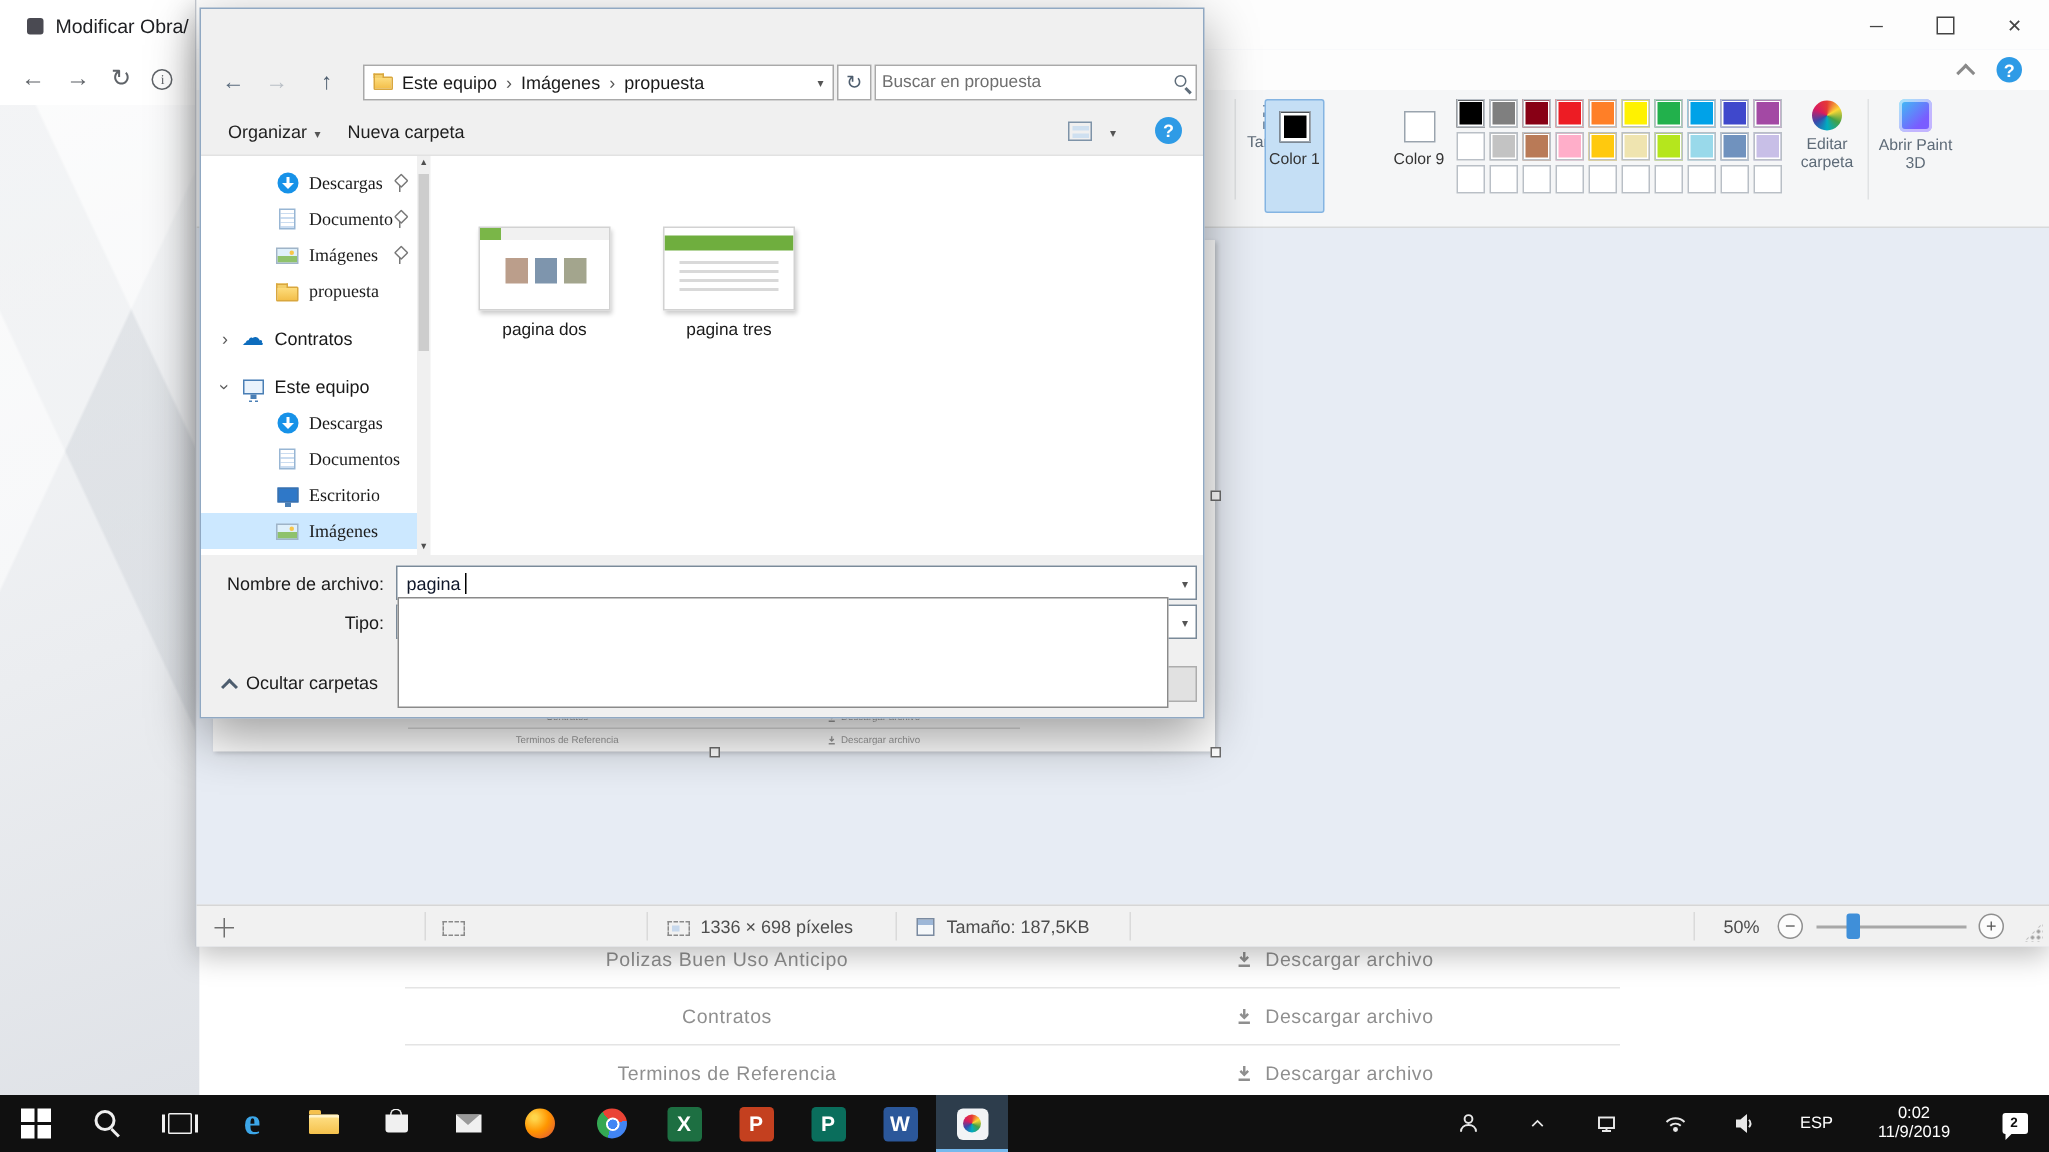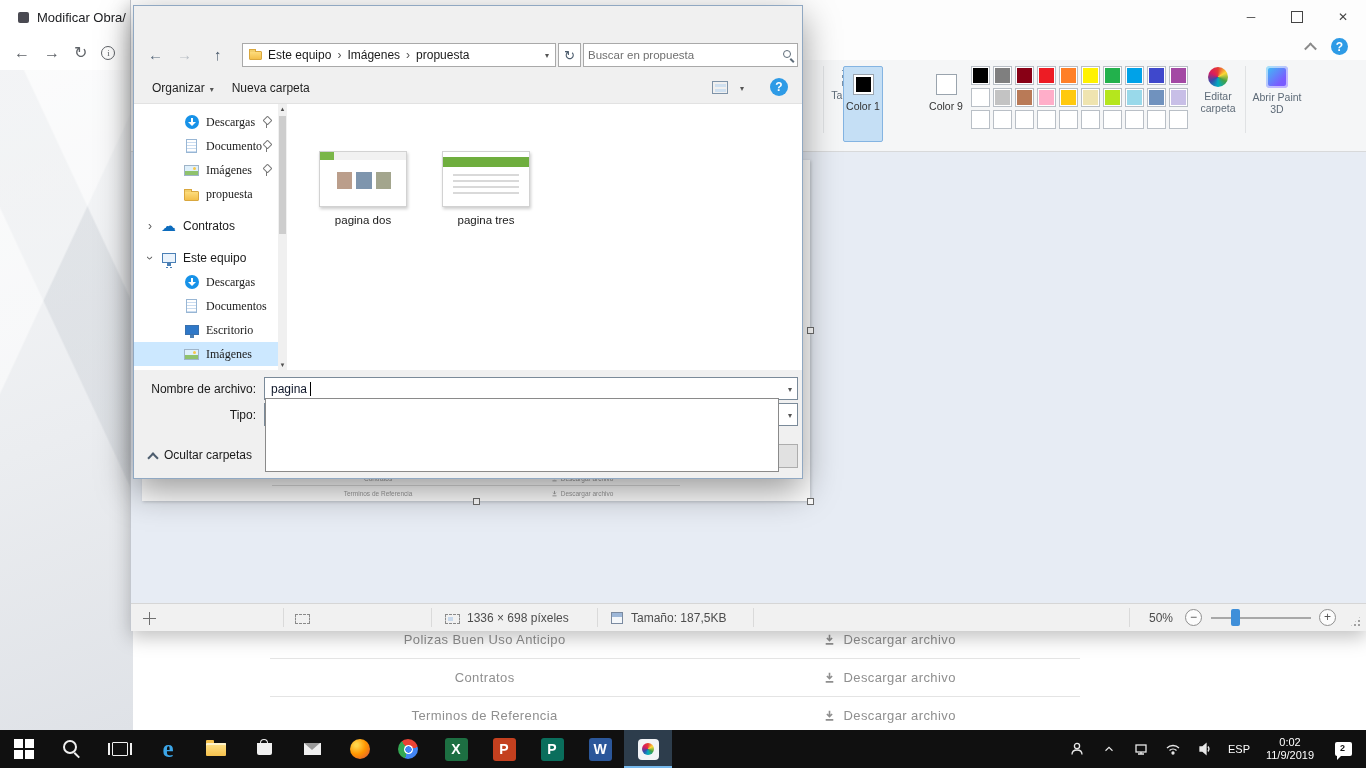--- a/index.html
+++ b/index.html
@@ -216,21 +216,21 @@
   .app-store::before{ content:""; width:15px; height:12px; background:#f0f0f0; border-radius:0 0 2px 2px; }
   .app-store::after{ content:""; position:absolute; left:8px; top:2px; width:6px; height:5px; border:1.5px solid #f0f0f0; border-bottom:none; border-radius:4px 4px 0 0; }
   .app-mail::before{ content:""; width:17px; height:12px; background:#f0f0f0; }
   .app-mail::after{ content:""; position:absolute; left:4px; top:6px; border:8px solid transparent; border-top:7px solid #9a9a9a; border-bottom:none; }
   .app-firefox::before{ content:""; width:20px; height:20px; border-radius:50%; background:radial-gradient(circle at 32% 30%, #ffd54a 8%, #ff9500 48%, #e6632e 85%); }
   .app-chrome::before{ content:""; width:20px; height:20px; border-radius:50%; background:conic-gradient(from -40deg,#ea4335 0 33%,#4285f4 33% 66%,#34a853 66% 100%); }
   .app-chrome::after{ content:""; position:absolute; width:9px; height:9px; border-radius:50%; background:radial-gradient(#4285f4 0 48%,#fff 52%); }
   .app-excel,.app-powerpoint,.app-publisher,.app-word { width:23px; height:23px; }
   .app-paint::before{ content:""; width:21px; height:21px; border-radius:4px; background:#f2f4f6; }
   .app-paint::after{ content:""; position:absolute; width:12px; height:12px; border-radius:50%; background:conic-gradient(#e53935,#fdd835,#43a047,#00acc1,#3949ab,#d81b60,#e53935); }
-  .tray { margin-left:auto; display:flex; align-items:center; gap:6px; padding-right:6px; }
+  .tray { margin-left:auto; display:flex; align-items:center; gap:20px; padding-right:6px; }
   .tray-ic { width:26px; height:38px; display:flex; align-items:center; justify-content:center; cursor:pointer; }
   .tray-ic svg { stroke:#e8e8e8; fill:none; stroke-width:1.3; }
   .tray-lang { color:#fff; font-size:11px; width:30px; text-align:center; cursor:pointer; }
   .tray-clock { color:#fff; font-size:11px; line-height:13px; text-align:center; width:60px; cursor:pointer; }
   .tray-ac { position:relative; width:34px; height:38px; display:flex; align-items:center; justify-content:center; cursor:pointer; }
   .ac-bubble { width:17px; height:14px; background:#fff; border-radius:2px; position:relative; }
   .ac-bubble::after{ content:""; position:absolute; left:2px; bottom:-4px; border:4px solid transparent; border-top:4px solid #fff; border-left:4px solid #fff; }
   .ac-num { position:absolute; font-size:9px; color:#101010; font-weight:bold; left:50%; top:50%; transform:translate(-58%,-60%); }
 </style>
 </head>

